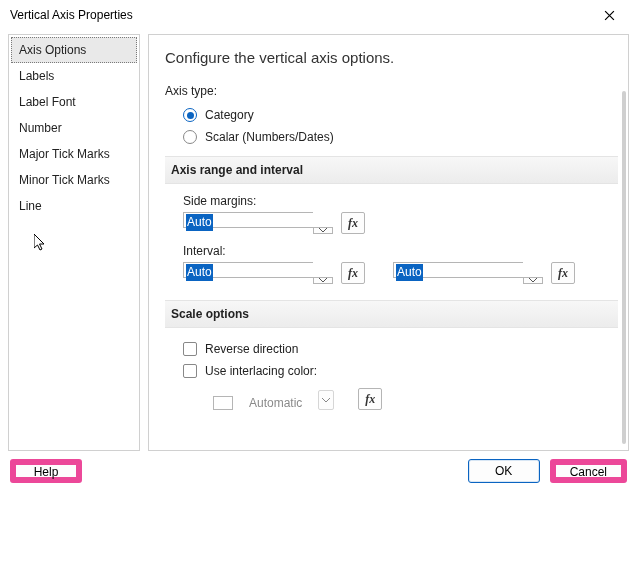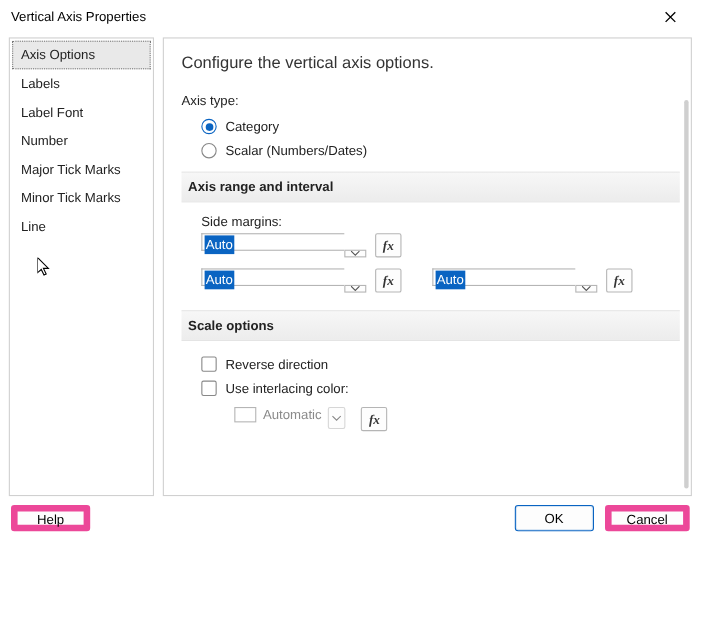--- a/index.html
+++ b/index.html
@@ -192,22 +192,22 @@
   }
   .checkbox {
     width: 14px; height: 14px;
     border: 1.5px solid #888;
     border-radius: 2px;
     background: #fff;
     display: inline-block;
   }
   .color-row {
     display: flex;
-    align-items: flex-start;
-    gap: 6px;
+    align-items: flex-end;
+    gap: 16px;
     padding: 6px 0 4px 48px;
     color: #8a8a8a;
   }
   .swatch {
     width: 20px; height: 14px;
     border: 1px solid #b5b5b5;
     background: #fff;
     display: inline-block;
   }
   .dd-btn {
@@ -313,20 +313,21 @@
                   <path d="M0 0 L4 4 L8 0" stroke="#555" stroke-width="1" fill="none"></path>
                 </svg>
             </span>
           </div>
           <span class="fx-btn">fx</span>
         </div>
       </div>
 
       <div class="field-row" style="margin-top:10px;">
         <div class="field-col">
+          <div class="field-label">Interval:</div>
           <div class="inline-row">
             <div class="combo">
               <span class="sel-wrap">
                 <input class="combo-input" readonly="" value="Auto" style="">
                 <span class="sel-highlight">Auto</span>
               </span>
               <span class="combo-btn">
                 <svg class="chev-down" viewBox="0 0 8 5">
                     <path d="M0 0 L4 4 L8 0" stroke="#555" stroke-width="1" fill="none"></path>
                   </svg>

